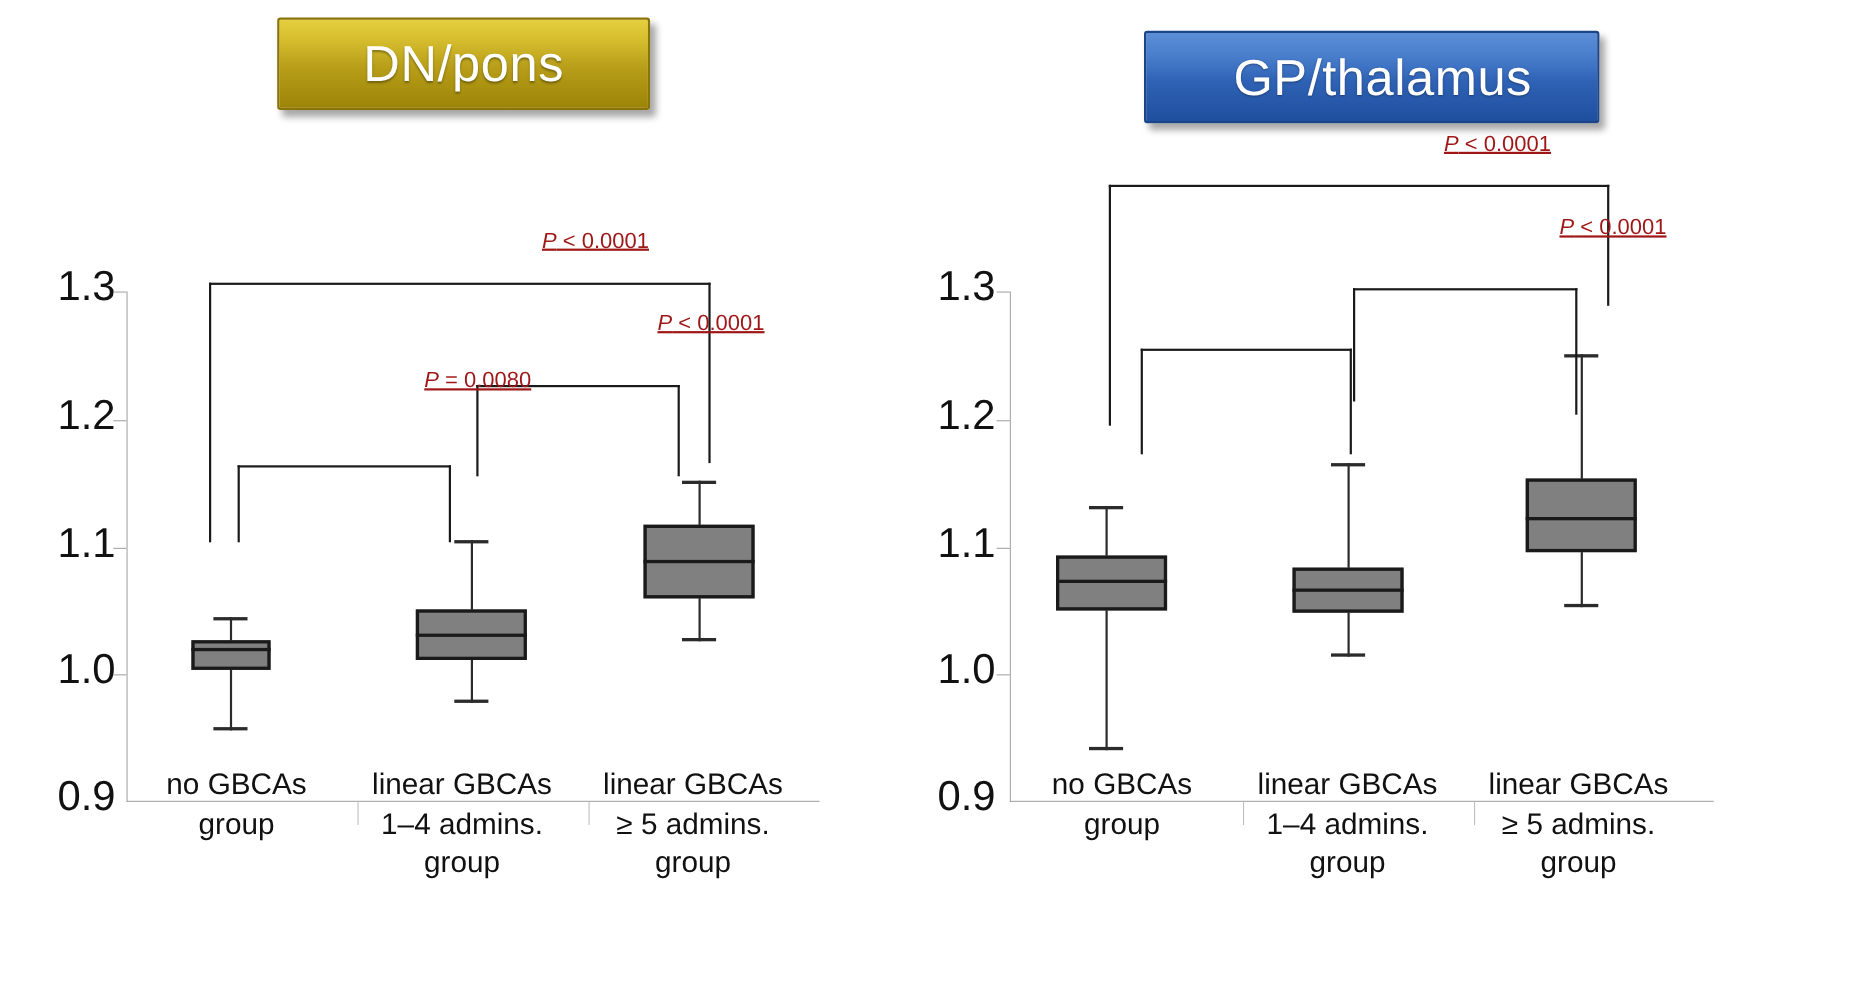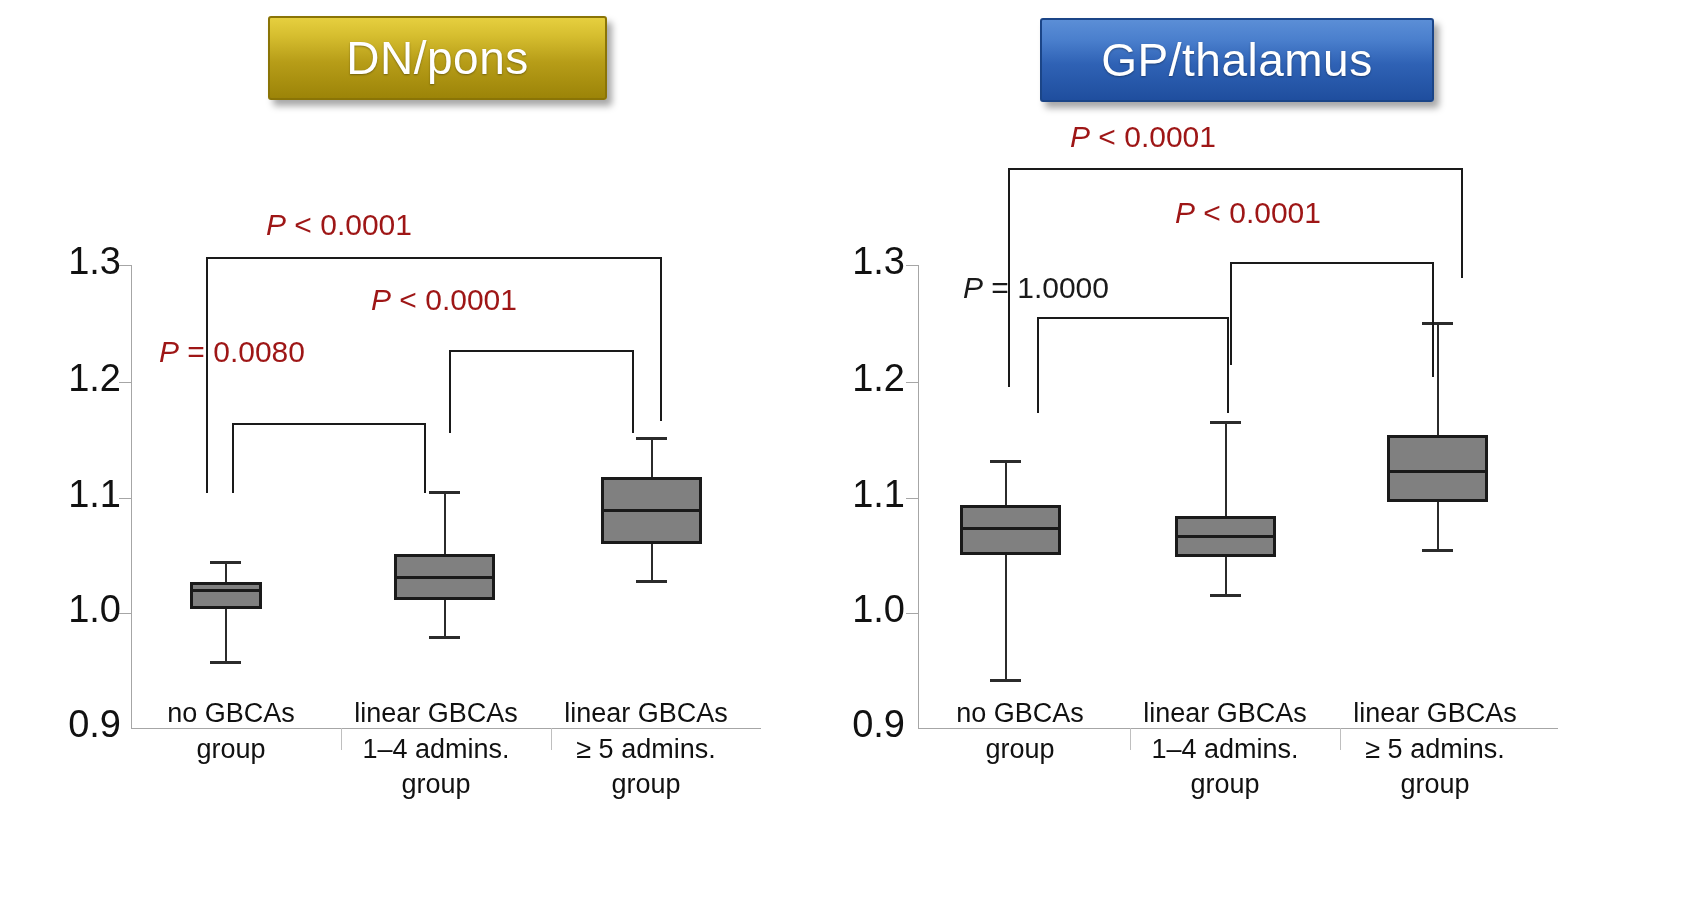--- a/index.html
+++ b/index.html
@@ -4,43 +4,44 @@
 <style>
   html,body{margin:0;padding:0;}
   body{
     width:1689px;height:906px;
     background:#ffffff;
     font-family:"Liberation Sans", sans-serif;
     overflow:hidden;
     position:relative;
   }
   .panel{position:absolute;top:0;height:906px;}
-  #panel-dn{left:0;width:800px;margin-left:16px;}
+  #panel-dn{left:0;width:800px;}
   #panel-gp{left:800px;width:889px;}
 
   
   .badge{
     position:absolute;
     display:flex;align-items:center;justify-content:center;
     color:#ffffff;
     font-size:46px;
     letter-spacing:0.5px;
     border-radius:3px;
     box-shadow:5px 6px 7px rgba(0,0,0,.35);
     text-shadow:0 1px 2px rgba(0,0,0,.35);
   }
   #badge-dn{
     left:252px;top:16px;width:335px;height:80px;
     background:linear-gradient(to bottom,#e6cf3f 0%,#d6be2f 22%,#b79d18 55%,#9c8408 100%);
     border:2px solid #8a7406;
   }
   #badge-gp{
-    left:1040px;top:18px;width:390px;height:80px;
+    left:1040px;top:28px;width:390px;height:80px;
     background:linear-gradient(to bottom,#5b8ed6 0%,#4a7fcd 25%,#2f62b5 55%,#1f4e9e 100%);
     border:2px solid #1b4587;
+    padding-left:20px;
   }
   .axis-line{position:absolute;background:#a6a6a6;}
   .tick{position:absolute;background:#a6a6a6;height:1px;width:12px;}
   .ytick-label{
     position:absolute;
     font-size:38px;color:#111;
     text-align:right;
     white-space:nowrap;
   }
   .xtick-sep{position:absolute;background:#bfbfbf;width:1px;}
@@ -62,23 +63,24 @@
   .median{position:absolute;background:#1a1a1a;height:3px;}
   .whisker{position:absolute;background:#2b2b2b;width:2px;}
   .cap{position:absolute;background:#2b2b2b;height:3px;}
 
   
   .brk{position:absolute;}
   .brk .h{position:absolute;background:#1a1a1a;height:2px;}
   .brk .v{position:absolute;background:#1a1a1a;width:2px;}
   .plabel{
     position:absolute;
-    font-size:30px;
+    font-size:20px;
     white-space:nowrap;
-    text-align:left;
+    text-align:right;
+    text-decoration:underline;
   }
   .plabel .pi{font-style:italic;}
   .p-red{color:#9e1616;}
   .p-black{color:#1a1a1a;}
 </style>
 </head>
 <body>
 
 <div class="panel" id="panel-dn">
 
@@ -231,23 +233,20 @@
   </div>
   <div class="plabel p-red" style="left:375px;top:196px;width:340px;">
     <span class="pi">P</span><span> &lt; 0.0001</span>
   </div>
 
   <div class="brk">
     <div class="h" style="left:237px;top:317px;width:192px;"></div>
     <div class="v" style="left:237px;top:317px;height:96px;"></div>
     <div class="v" style="left:427px;top:317px;height:96px;"></div>
   </div>
-  <div class="plabel p-black" style="left:163px;top:271px;width:340px;">
-    <span class="pi">P</span><span> = 1.0000</span>
-  </div>
 
   <div class="xcat" style="left:115px;top:696px;width:210px;">
     <div>no GBCAs</div>
     <div>group</div>
   </div>
   <div class="xcat" style="left:320px;top:696px;width:210px;">
     <div>linear GBCAs</div>
     <div>1–4 admins.</div>
     <div>group</div>
   </div>

